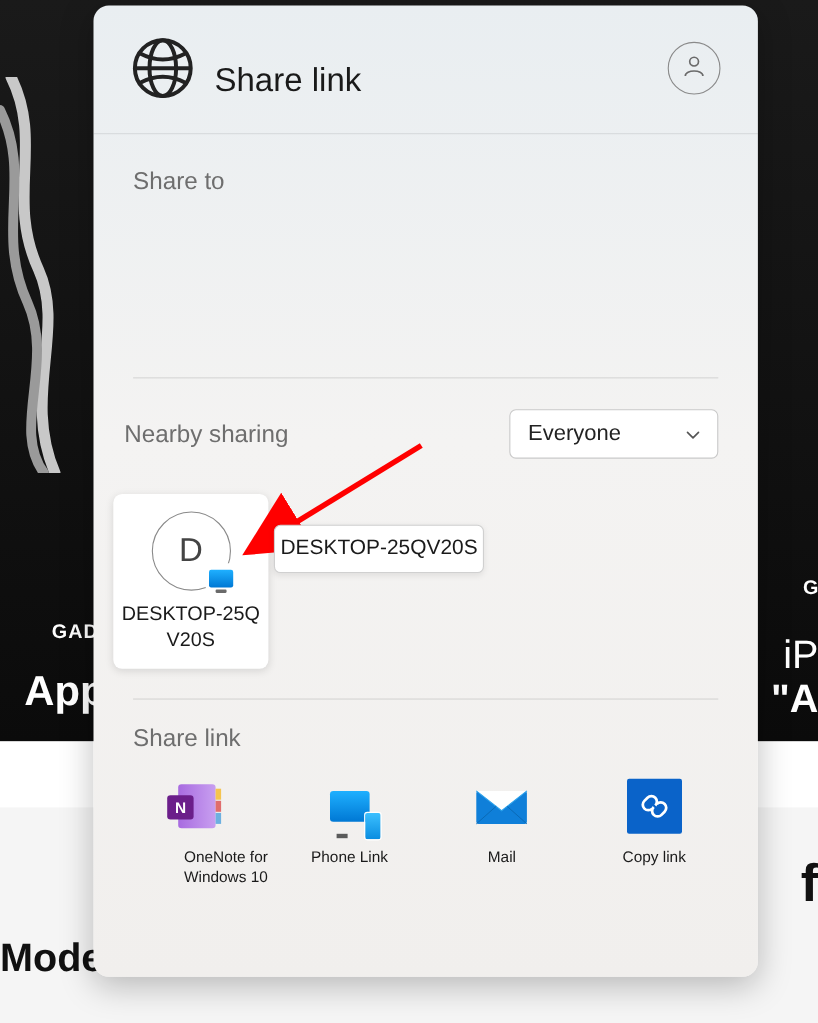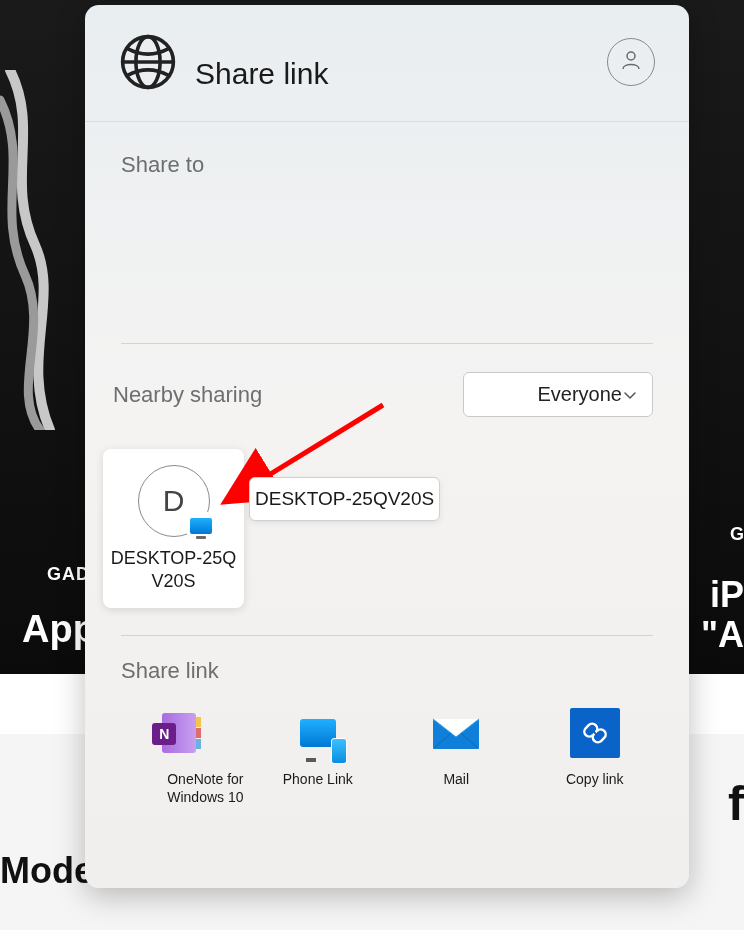--- a/index.html
+++ b/index.html
@@ -37,21 +37,21 @@
       top: 608px; left: 22px;
       color:#fff; font-weight:700; font-size: 38px;
       z-index:0;
     }
     .bg-text-g2 {
       position: absolute; top:524px; right:0;
       color:#fff; font-weight:700; font-size:18px; z-index:0;
     }
     .bg-text-ip {
       position: absolute; top:574px; right:0;
-      color:#fff; font-weight:700; font-size:36px; z-index:0;margin-left:38px;
+      color:#fff; font-weight:400; font-size:36px; z-index:0;margin-left:38px;
     }
     .bg-text-a {
       position: absolute; top:614px; right:0;
       color:#fff; font-weight:700; font-size:36px; z-index:0;
     }
     .bg-text-moder {
       position: absolute; top:850px; left:0;
       color:#111; font-weight:700; font-size:36px; z-index:0;
     }
     .bg-text-tri {
@@ -100,21 +100,21 @@
     .account-btn svg{ width:24px; height:24px; }
     .section-label { font-size: 22px; color:#6e6e6e; font-weight:400;}
     .share-to { padding: 30px 40px 0 36px;}
     .share-to-content { height: 165px;}
     .divider { height:1px; background: rgba(0,0,0,0.12); margin: 0 36px;}
     .nearby-row {
       display:flex; align-items:center; justify-content:space-between;
       padding: 28px 36px 18px 28px;
     }
     .dropdown {
-      display:flex; align-items:center; justify-content:flex-end;
+      display:flex; align-items:center; justify-content:space-between;
       background:#fff;
       border:1px solid #c9c9c9;
       border-radius: 6px;
       padding: 10px 14px 10px 16px;
       width: 190px;
       font-size:20px; color:#222;
       cursor:pointer;
     }
     .chevron svg{ width:16px; height:16px; display:block;}
     .device-area {

